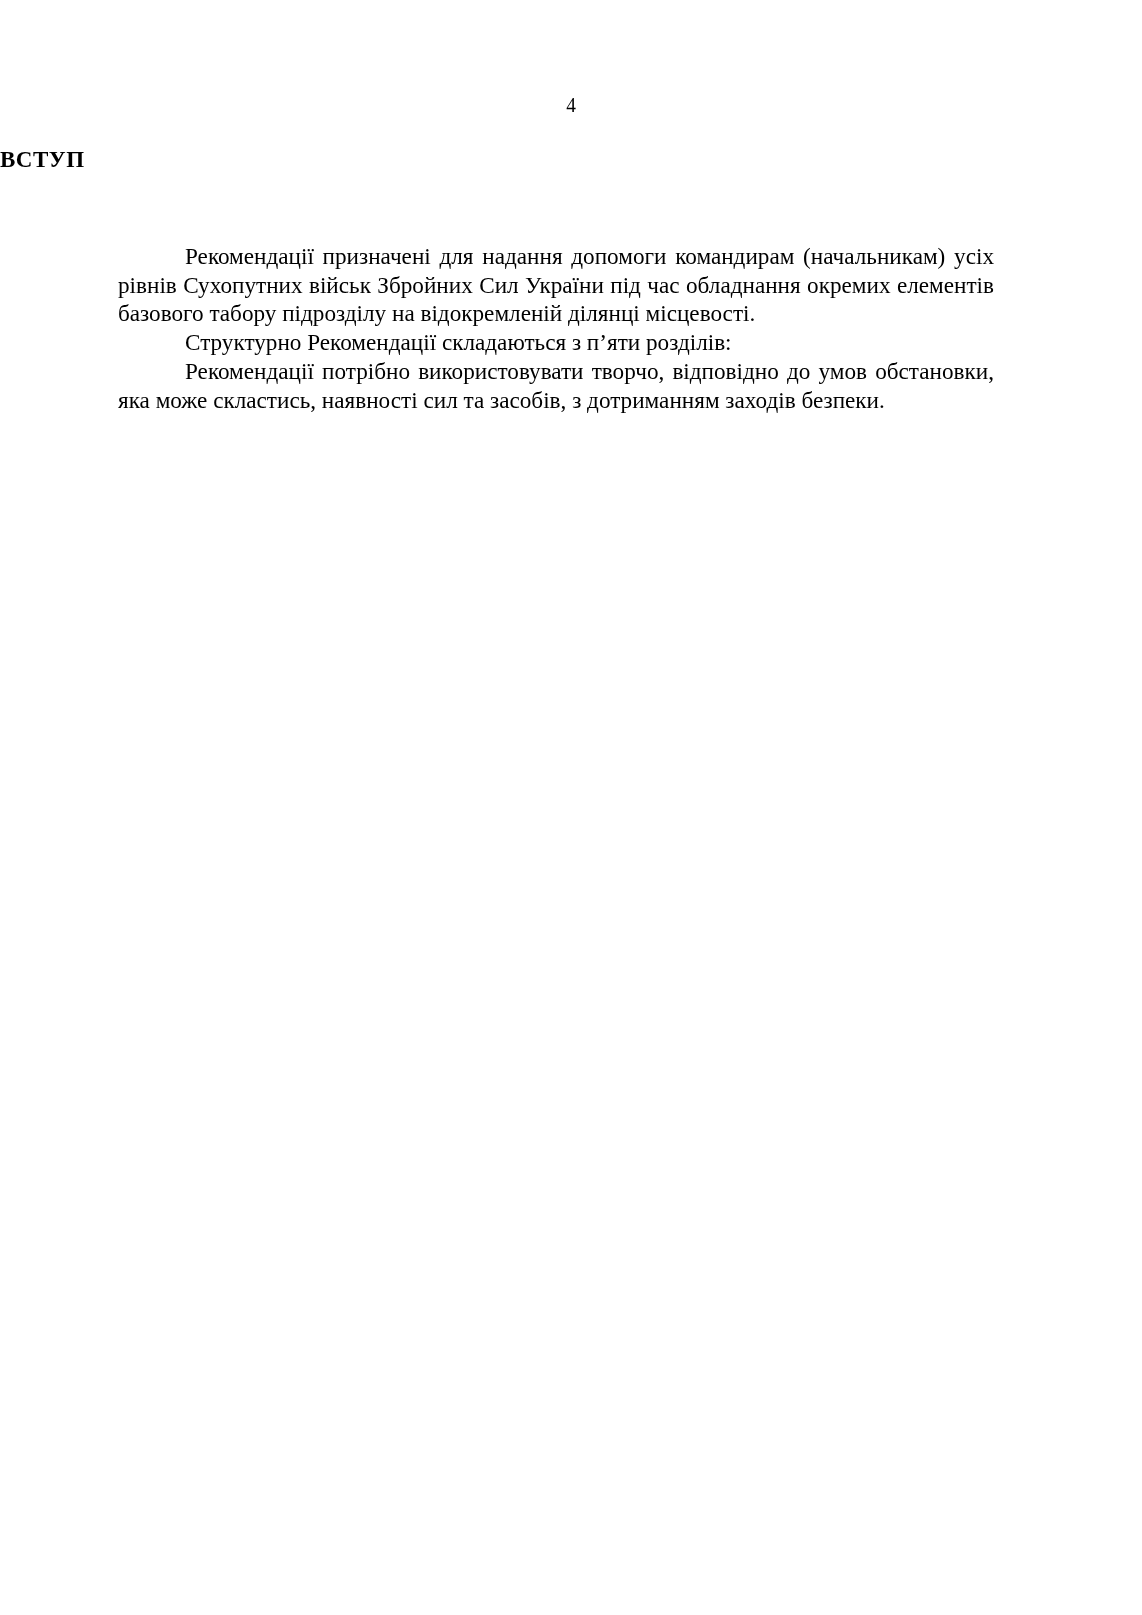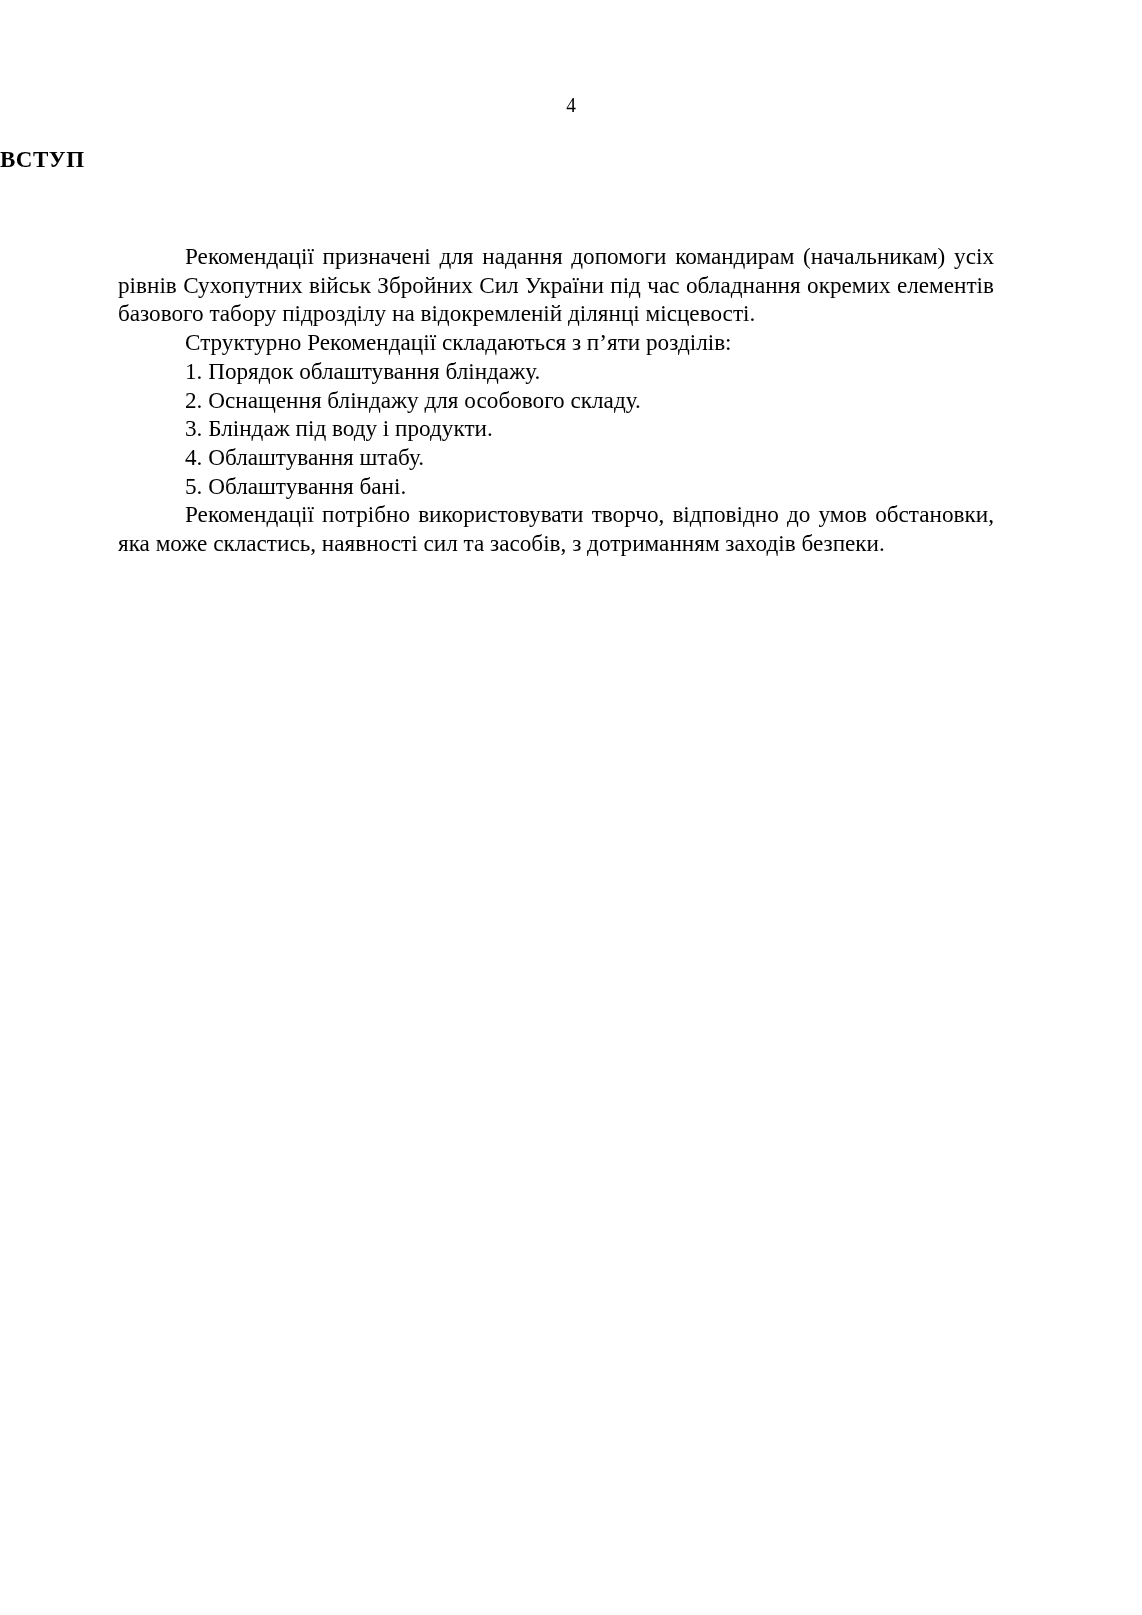--- a/index.html
+++ b/index.html
@@ -73,24 +73,17 @@
 
   <div class="page-number">4</div>
 
   <div class="heading">ВСТУП</div>
 
   <div class="body-text">
     <p class="para">Рекомендації призначені для надання допомоги командирам (начальникам) усіх рівнів Сухопутних військ Збройних Сил України під час обладнання окремих елементів базового табору підрозділу на відокремленій ділянці місцевості.</p>
 
     <p class="list-item">Структурно Рекомендації складаються з п’яти розділів:</p>
 
-    <div>
-      <p class="list-item">1. Порядок облаштування бліндажу.</p>
-      <p class="list-item">2. Оснащення бліндажу для особового складу.</p>
-      <p class="list-item">3. Бліндаж під воду і продукти.</p>
-      <p class="list-item">4. Облаштування штабу.</p>
-      <p class="list-item">5. Облаштування бані.</p>
-    </div>
 
     <p class="para bold">Рекомендації потрібно використовувати творчо, відповідно до умов обстановки, яка може скластись, наявності сил та засобів, з дотриманням заходів безпеки.</p>
   </div>
 
 </div>
 
 </body></html>

